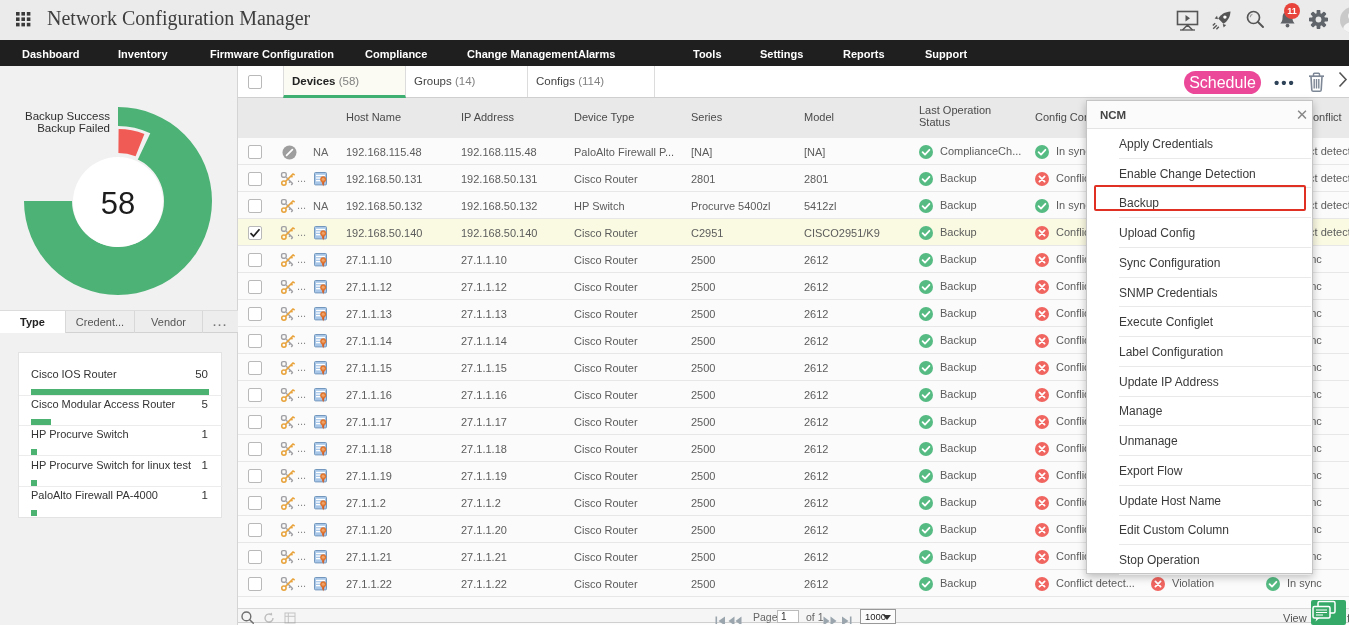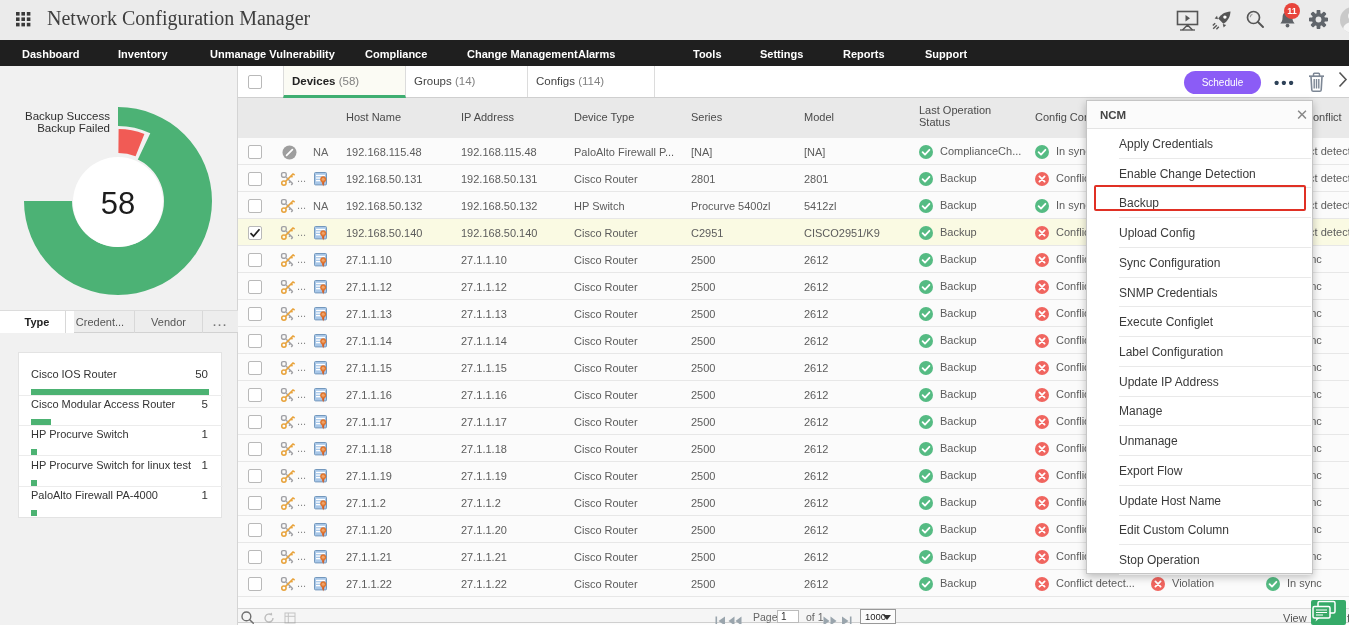--- a/index.html
+++ b/index.html
@@ -30,21 +30,21 @@
 .ssep{position:absolute;left:0;width:204px;border-top:1px solid #ececec}
 
 #main{position:absolute;left:238px;top:66px;width:1111px;height:559px;background:#fbfbfb}
 #tabbar{position:absolute;left:0;top:0;width:1111px;height:32px;background:#fff;border-bottom:1px solid #cfcfcf}
 .tab{position:absolute;top:0;height:31px;line-height:31px;padding-left:8px;font-size:11.5px;color:#444;border-right:1px solid #dcdcdc}
 .tab .tn{color:#808080}
 .tab.act{background:#fbfbf4;border-bottom:3px solid #3fae71;border-left:1px solid #dcdcdc;height:32px}
 .tab.act b{color:#222}
 #cbtop{position:absolute;left:10px;top:9px}
 .cb{position:absolute;width:14px;height:14px;background:#fff;border:1px solid #b9b9b9;border-radius:2px}
-#sched{position:absolute;left:946px;top:5px;width:77px;height:23px;border-radius:12px;background:#8b5cf6;color:#fff;font-size:10px;text-align:center;line-height:23px}
+#sched{position:absolute;left:946px;top:5px;width:77px;height:23px;border-radius:12px;background:#ec4899;color:#fff;font-size:16px;text-align:center;line-height:23px}
 #mdots{position:absolute;left:1036px;top:8px;letter-spacing:2px;color:#2e4258;font-size:15px;font-weight:bold}
 #mtrash{position:absolute;left:1070px;top:6px}
 #mchev{position:absolute;left:1100px;top:5px;font-size:16px;color:#666}
 
 #thead{position:absolute;left:0;top:32px;width:1111px;height:40px;background:#e9e9e9;font-size:11px;color:#4a4a4a}
 .th{position:absolute;top:13px;white-space:nowrap}
 
 #rows{position:absolute;left:0;top:72px;width:1111px}
 .row{position:relative;width:1111px;height:27px;background:#fbfbfb;border-bottom:1px solid #e7e7e7;font-size:11px;color:#5c5c5c}
 .row.sel{background:#fafae3}
@@ -127,42 +127,42 @@
           <circle cx="0" cy="0" r="2.9" fill="#e9e9e9"></circle>
         </svg></span>
  <span id="avatar">
         <i></i>
         <b></b>
       </span>
 </div>
 <div id="nav">
       <span class="nv" style="left:22px">Dashboard</span>
       <span class="nv" style="left:118px">Inventory</span>
-      <span class="nv" style="left:210px">Unmanage Vulnerability</span>
+      <span class="nv" style="left:210px">Firmware Configuration</span>
       <span class="nv" style="left:365px">Compliance</span>
       <span class="nv" style="left:467px">Change Management</span>
       <span class="nv" style="left:578px">Alarms</span>
       <span class="nv" style="left:693px">Tools</span>
       <span class="nv" style="left:760px">Settings</span>
       <span class="nv" style="left:843px">Reports</span>
       <span class="nv" style="left:925px">Support</span>
     </div>
 <div id="side">
 </div>
 <svg style="position:absolute;left:0;top:66px" width="238" height="250" viewBox="0 0 238 250">
       <path d="M118.0 41.0 A94 94 0 1 1 24.0 135.0 L72.0 135.0 A46 46 0 1 0 118.0 89.0 Z" fill="#4cb275"></path>
       <path d="M115.4 60.0 A75 75 0 0 1 150.3 67.3 L135.7 98.0 A41 41 0 0 0 116.6 94.0 Z" fill="#f1f1f1"></path>
       <path d="M118.6 63.0 A72 72 0 0 1 144.4 68.0 L135.6 90.3 A48 48 0 0 0 118.4 87.0 Z" fill="#f15b55"></path>
       <circle cx="118" cy="136" r="45" fill="#fff"></circle>
       <text x="118" y="148" text-anchor="middle" font-size="31" fill="#1c1c1c" font-family="Liberation Sans">58</text>
     </svg>
 <span class="dlab" style="right:1239px;top:110px">Backup Success</span>
 <span class="dlab" style="right:1239px;top:122px">Backup Failed</span>
 <div id="stabs">
- <div class="stb on" style="left:0;width:74px">Type</div>
+ <div class="stb on" style="left:0;width:65px">Type</div>
  <div class="stb" style="left:66px;width:68px">Credent...</div>
  <div class="stb" style="left:135px;width:67px">Vendor</div>
  <div class="stb" style="left:203px;width:35px;letter-spacing:2px;font-weight:bold;color:#777">...</div>
  <div class="svr" style="left:65px"></div>
  <div class="svr" style="left:134px"></div>
  <div class="svr" style="left:202px"></div>
 </div>
 <div id="scard">
       <div class="sit" style="top:8px">
         <span class="sname">Cisco IOS Router</span>

